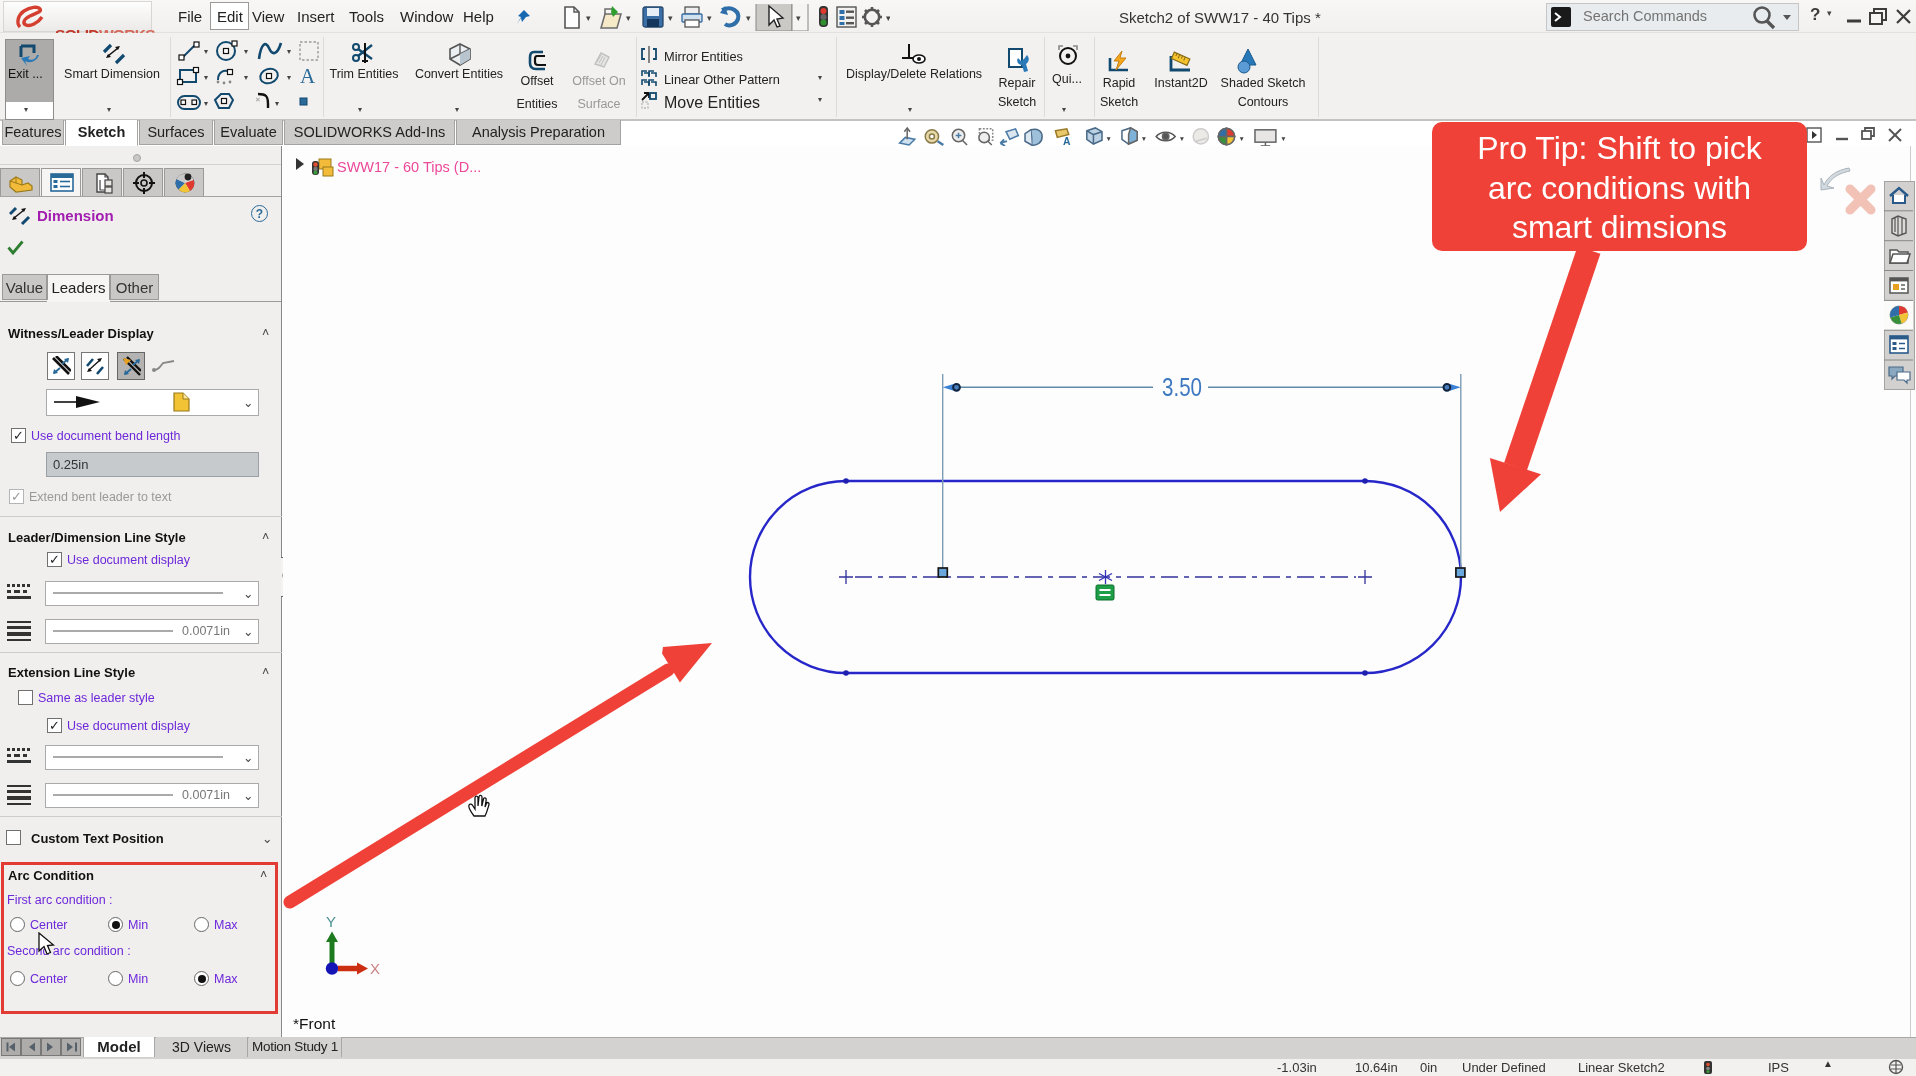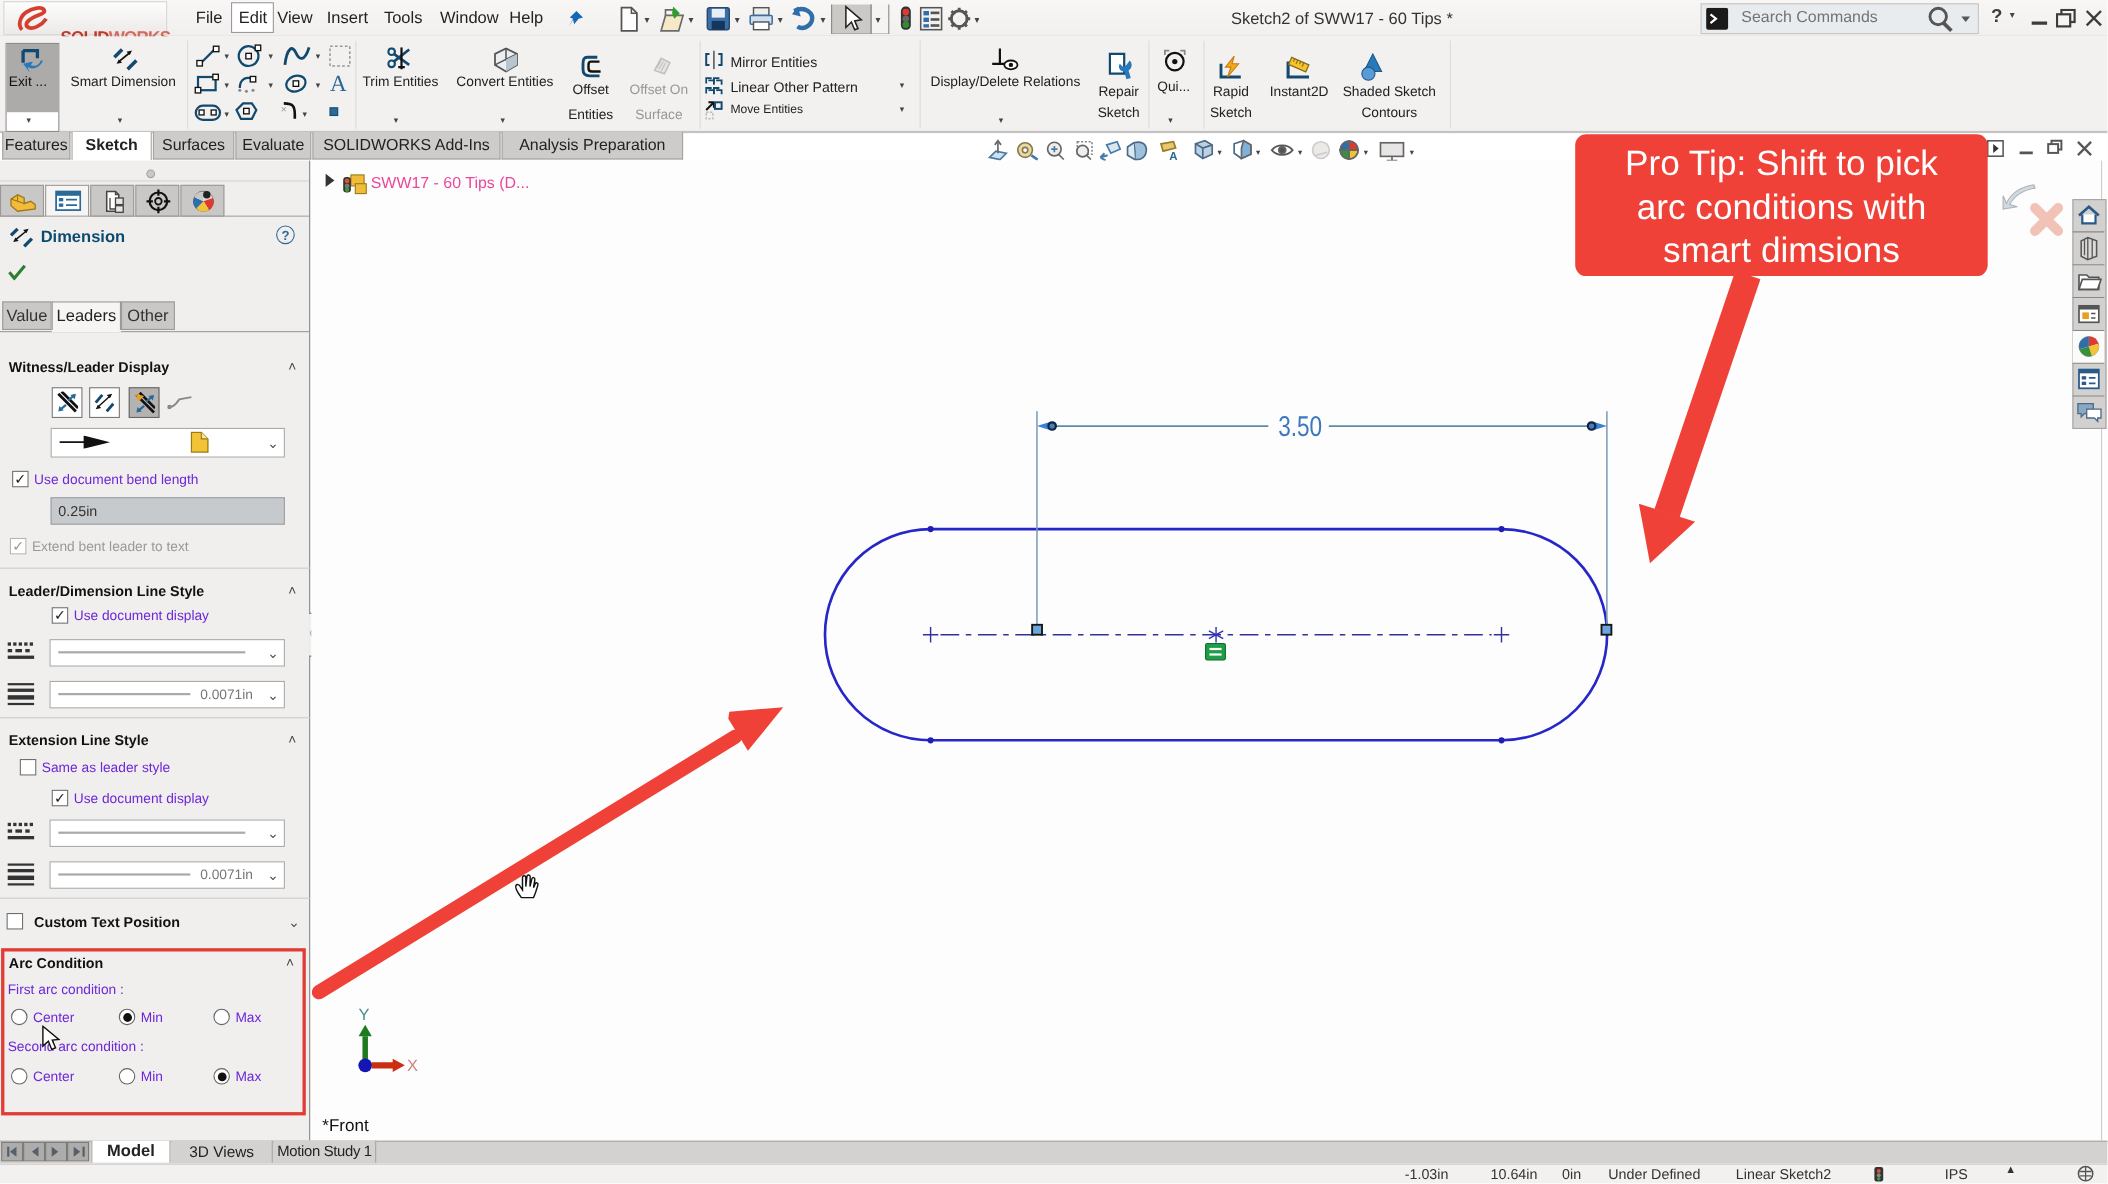--- a/index.html
+++ b/index.html
@@ -139,21 +139,21 @@
         <line x1="16" y1="11" x2="20" y2="11"></line>
       <line x1="3" y1="4" x2="6" y2="7"></line>
         <line x1="14" y1="15" x2="17" y2="18"></line>
       <line x1="3" y1="18" x2="6" y2="15"></line>
         <line x1="14" y1="7" x2="17" y2="4"></line>
     </g>
   </g>
   <text x="326" y="17" font-size="9" fill="#444">▾</text>
 </svg>
 
-<div class="abs" style="left:1119px;top:9px;font-size:15px;color:#333">Sketch2 of SWW17 - 60 Tips *</div>
+<div class="abs" style="left:1119px;top:9px;font-size:15px;color:#333">Sketch2 of SWW17 - 40 Tips *</div>
 
 <div class="abs" style="left:1546px;top:3px;width:253px;height:28px;background:#e9ecef;border:1px solid #c6c6c6"></div>
 <svg class="abs" style="left:1551px;top:7px" width="22" height="21" viewBox="0 0 22 21">
   <rect x="0" y="0" width="20" height="20" rx="2" fill="#1a1a1a"></rect>
   <path d="M4 6 L9 10 L4 14" stroke="#fff" stroke-width="2" fill="none"></path>
 </svg>
 <div class="abs" style="left:1583px;top:8px;font-size:14.5px;color:#737373">Search Commands</div>
 <svg class="abs" style="left:1750px;top:5px" width="46" height="26" viewBox="0 0 46 26">
   <circle cx="12" cy="10" r="7.5" fill="none" stroke="#555" stroke-width="2.6"></circle>
   <line x1="17" y1="16" x2="24" y2="23" stroke="#555" stroke-width="3.4"></line>
@@ -296,21 +296,21 @@
     <path d="M11 16 V11 H16 M13 13 H18 V17" transform="translate(-2,0)"></path>
   </g>
 </svg>
 <div class="abs" style="left:664px;top:72px;font-size:12.8px;color:#222">Linear Other Pattern</div>
 <div class="abs rcaret" style="left:818px;top:73px">▾</div>
 <svg class="abs" style="left:640px;top:91px" width="18" height="18" viewBox="0 0 18 18">
   <path d="M2 9 L9 2 M9 2 L4 2 M9 2 L9 7" stroke="#111" stroke-width="1.8" fill="none"></path>
   <rect x="10" y="2" width="6" height="6" fill="none" stroke="#12496e" stroke-width="1.8"></rect>
   <rect x="2" y="11" width="6" height="6" fill="none" stroke="#bbb" stroke-width="1.4" stroke-dasharray="2 1.5"></rect>
 </svg>
-<div class="abs" style="left:664px;top:94px;font-size:11px;color:#222">Move Entities</div>
+<div class="abs" style="left:664px;top:94px;font-size:16px;color:#222">Move Entities</div>
 <div class="abs rcaret" style="left:818px;top:95px">▾</div>
 
 <div class="abs rsep" style="left:836px"></div>
 
 <svg class="abs" style="left:901px;top:42px" width="26" height="24" viewBox="0 0 26 24">
   <line x1="8" y1="2" x2="8" y2="16" stroke="#111" stroke-width="2"></line>
   <line x1="1" y1="16" x2="15" y2="16" stroke="#111" stroke-width="2"></line>
   <ellipse cx="18" cy="17" rx="6" ry="4" fill="#fff" stroke="#111" stroke-width="1.6"></ellipse>
   <circle cx="18" cy="17" r="2" fill="#111"></circle>
 </svg>
@@ -494,21 +494,21 @@
     <circle cx="14" cy="5" r="3.4" fill="#222"></circle>
   </svg>
 
   <svg class="abs" style="left:9px;top:59px" width="22" height="22" viewBox="0 0 22 22">
     <line x1="1" y1="9" x2="7" y2="3" stroke="#12496e" stroke-width="3"></line>
     <line x1="13" y1="19" x2="20" y2="12" stroke="#12496e" stroke-width="3"></line>
     <line x1="5" y1="13" x2="15" y2="5" stroke="#111" stroke-width="1.4"></line>
     <path d="M3 15 L8 14 L5 11 Z" fill="#111"></path>
     <path d="M17 3 L12 4 L15 7 Z" fill="#111"></path>
   </svg>
-  <div class="abs" style="left:37px;top:61px;font-size:15px;font-weight:bold;color:#0c4a6e">Dimension</div>
+  <div class="abs" style="left:37px;top:61px;font-size:15px;font-weight:bold;color:#a21caf">Dimension</div>
   <div class="abs" style="left:251px;top:59px;width:17px;height:17px;border:1.5px solid #2a6a99;border-radius:50%;color:#2a6a99;font-size:12px;font-weight:bold;text-align:center;line-height:16px">?</div>
 
   <svg class="abs" style="left:7px;top:94px" width="17" height="15" viewBox="0 0 17 15">
     <path d="M1.5 7.5 L6 13 L15.5 1.5" fill="none" stroke="#2e7d32" stroke-width="2.8"></path>
   </svg>
 
   <div class="abs" style="left:2px;top:128px;width:45px;height:26px;background:#c9c8c6;border:1px solid #9c9a98;font-size:15px;color:#333;text-align:center;line-height:25px">Value</div>
   <div class="abs" style="left:47px;top:128px;width:63px;height:27px;background:#f6f5f4;border:1px solid #9c9a98;border-bottom:none;font-size:15px;color:#222;text-align:center;line-height:25px">Leaders</div>
   <div class="abs" style="left:110px;top:128px;width:49px;height:26px;background:#c9c8c6;border:1px solid #9c9a98;font-size:15px;color:#333;text-align:center;line-height:25px">Other</div>
   <div class="abs" style="left:0;top:155px;width:281px;height:1px;background:#9c9a98"></div>

